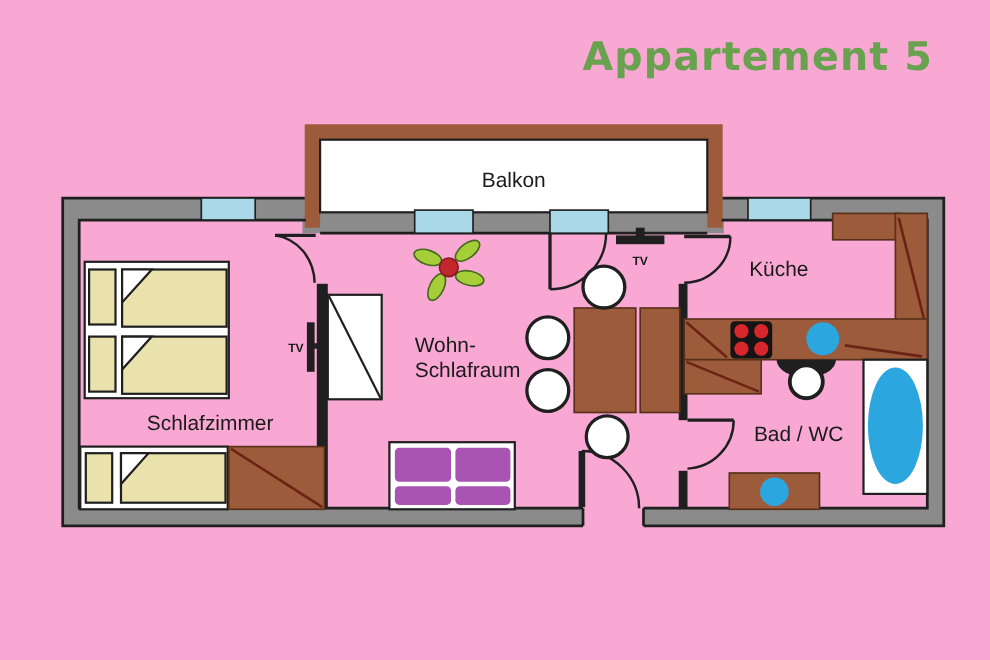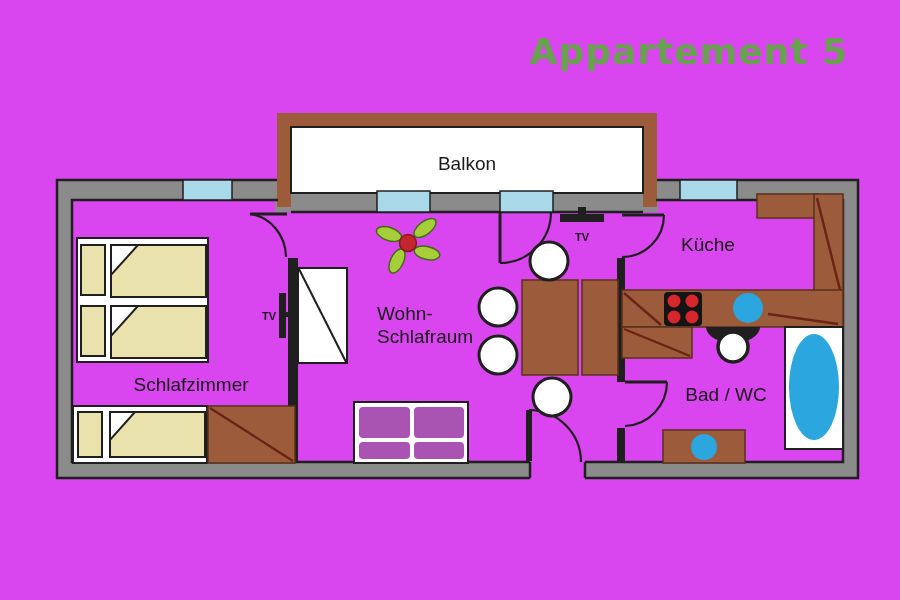--- a/index.html
+++ b/index.html
@@ -3,21 +3,21 @@
 <meta charset="utf-8">
 <style>
   :root{
     --c-wall:#8b8b8b; --c-line:#1f1f1f; --c-window:#a9d9e9;
     --c-wood:#9c5c3c; --c-wood-edge:#57301a; --c-wood-diag:#6b2414;
     --c-bed:#eae2ad; --c-sofa:#a953b2; --c-fixture:#2ba6df;
     --c-burner:#d7262c; --c-stove:#141414; --c-leaf:#a6ce39;
     --c-leaf-edge:#44691d; --c-berry:#c4262e; --c-title:#68a24f; --c-text:#1a1a1a;
   }
   html,body{margin:0;padding:0;background:#fff;}
-  .stage{width:900px;height:600px;position:relative;background:#d946ef;overflow:hidden;}
+  .stage{width:900px;height:600px;position:relative;background:#f9a8d4;overflow:hidden;}
   svg{display:block;}
   .wallfill{fill:var(--c-wall);}
   .contour{fill:none;stroke:var(--c-line);stroke-width:2.5;}
   .iwall{fill:var(--c-line);}
   .window{fill:var(--c-window);stroke:var(--c-line);stroke-width:1.5;}
   .brown{fill:var(--c-wood);stroke:var(--c-wood-edge);stroke-width:1.5;}
   .brown-plain{fill:var(--c-wood);stroke:none;}
   .diag{fill:none;stroke:var(--c-wood-diag);stroke-width:2.4;}
   .bedfill{fill:var(--c-bed);stroke:var(--c-line);stroke-width:2;}
   .thin-frame{fill:#fff;stroke:var(--c-line);stroke-width:2;}

